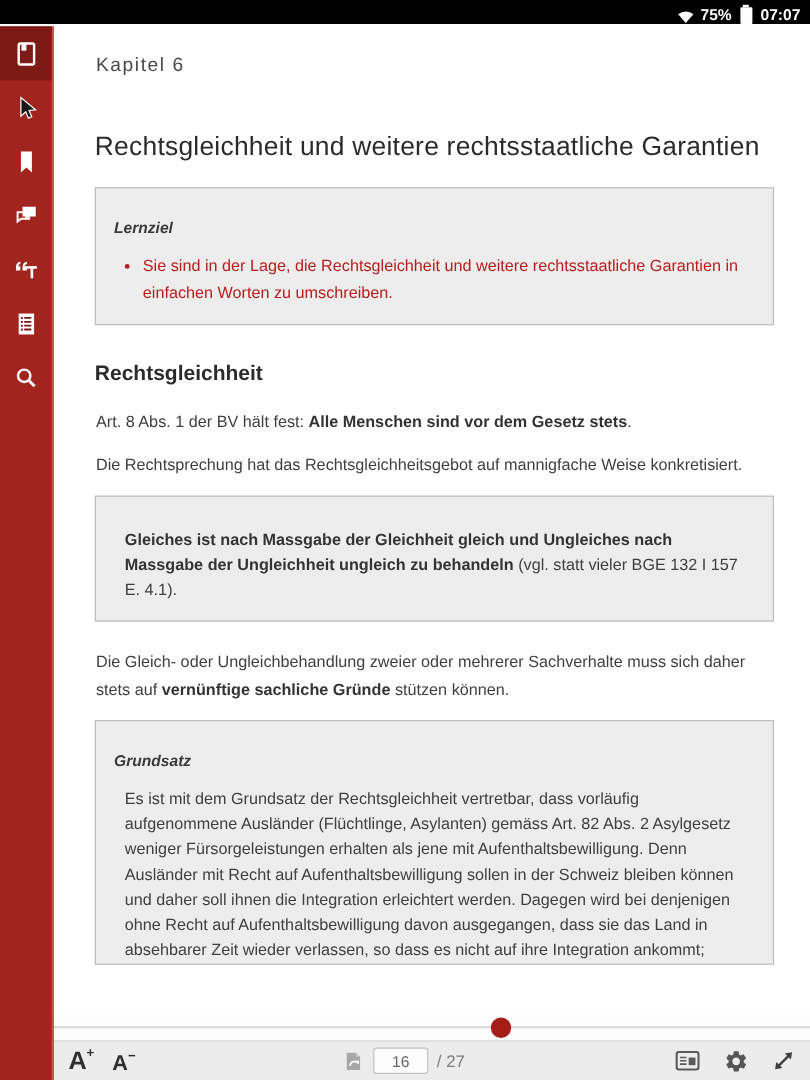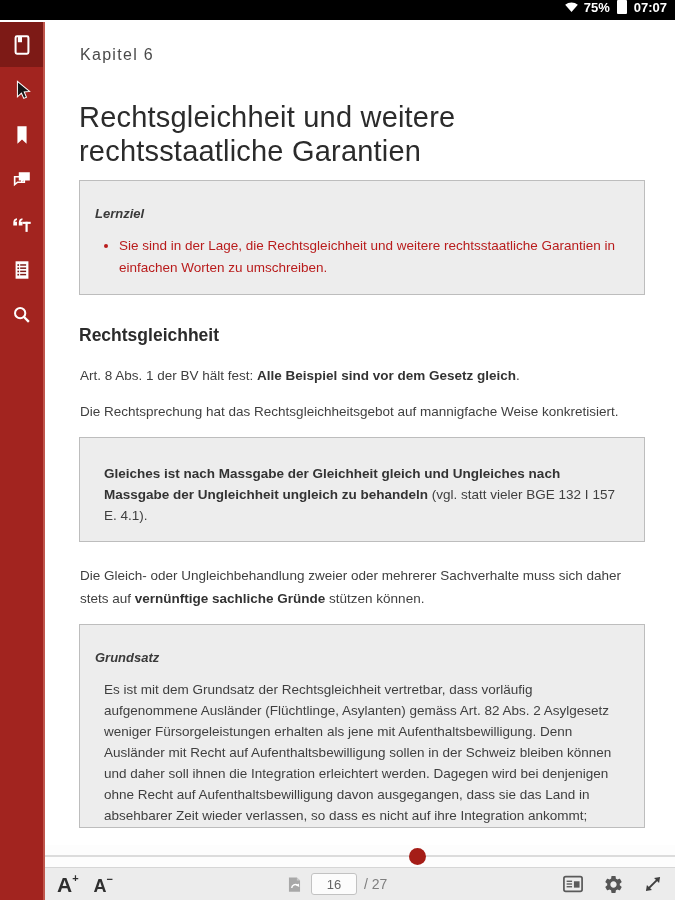--- a/index.html
+++ b/index.html
@@ -3,21 +3,21 @@
 <meta charset="utf-8">
 <style>
   html,body{margin:0;padding:0;}
   body{
     width:675px;height:900px;position:relative;overflow:hidden;
     font-family:"Liberation Sans", sans-serif;background:#fff;
   }
   
   .statusbar{
     position:absolute;top:0;left:0;right:0;height:20px;background:#000;
-    display:flex;align-items:flex-start;justify-content:flex-end;
+    display:flex;align-items:flex-end;justify-content:flex-end;
     gap:5px;padding-right:8px;box-sizing:border-box;
     color:#fff;font-size:13px;font-weight:bold;
   }
   .battery{width:10px;height:14px;background:#fff;border-radius:1px;position:relative;margin:0 2px;}
   .battery:before{content:"";position:absolute;top:-2px;left:2.5px;width:5px;height:2px;background:#fff;}
   
   .sidebar{
     position:absolute;top:22px;left:0;bottom:0;width:45px;background:#a2241f;
     border-right:2px solid #c0564c;box-sizing:border-box;
   }
@@ -25,21 +25,21 @@
   .side-item.active{background:#7d1a16;}
   .side-item svg{display:block;}
   
   .main{
     position:absolute;top:22px;left:45px;right:0;bottom:0;background:#fff;
     display:flex;flex-direction:column;
   }
   .page-content{flex:1;overflow:hidden;padding:0 30px 0 34px;box-sizing:border-box;}
   .kicker{margin:24px 0 0 1px;font-size:16px;letter-spacing:1.3px;color:#4a4a4a;}
   h1.title{
-    margin:36px 0 0 0;font-size:29px;line-height:34px;font-weight:400;
+    margin:36px 0 0 0;font-size:22px;line-height:44px;font-weight:400;
     color:#2b2b2b;letter-spacing:0.2px;
   }
   .graybox{
     background:#ededed;border:1px solid #bdbdbd;margin-top:12px;
     padding:25px 20px 15px 15px;box-sizing:border-box;
   }
   .box-title{font-size:13px;font-weight:bold;color:#3a3a3a;margin:0 0 14px 0;font-style:italic;}
   .box-body{font-size:13.5px;line-height:21px;color:#3f3f3f;margin:0 0 0 9px;}
   .graybox ul{margin:0;padding-left:24px;}
   .graybox li{font-size:13.5px;line-height:22px;color:#b91c1c;}
@@ -170,21 +170,21 @@
 
     <div class="graybox">
       <p class="box-title">Lernziel</p>
       <ul>
         <li>Sie sind in der Lage, die Rechtsgleichheit und weitere rechtsstaatliche Garantien in einfachen Worten zu umschreiben.</li>
       </ul>
     </div>
 
     <h2 class="section">Rechtsgleichheit</h2>
 
-    <p class="body"><span>Art. 8 Abs. 1 der BV hält fest: </span><span class="b">Alle Beispiel sind vor dem Gesetz gleich</span><span>.</span></p>
+    <p class="body"><span>Art. 8 Abs. 1 der BV hält fest: </span><span class="b">Alle Menschen sind vor dem Gesetz stets</span><span>.</span></p>
 
     <p class="body tight">Die Rechtsprechung hat das Rechtsgleichheitsgebot auf mannigfache Weise konkretisiert.</p>
 
     <div class="graybox box-grundsatz">
       <p class="box-body"><span class="b">Gleiches ist nach Massgabe der Gleichheit gleich und Ungleiches nach Massgabe der Ungleichheit ungleich zu behandeln</span><span> (vgl. statt vieler BGE 132 I 157 E. 4.1).</span></p>
     </div>
 
     <p class="body after-box"><span>Die Gleich- oder Ungleichbehandlung zweier oder mehrerer Sachverhalte muss sich daher stets auf </span><span class="b">vernünftige sachliche Gründe</span><span> stützen können.</span></p>
 
     <div class="graybox box-beispiel">

